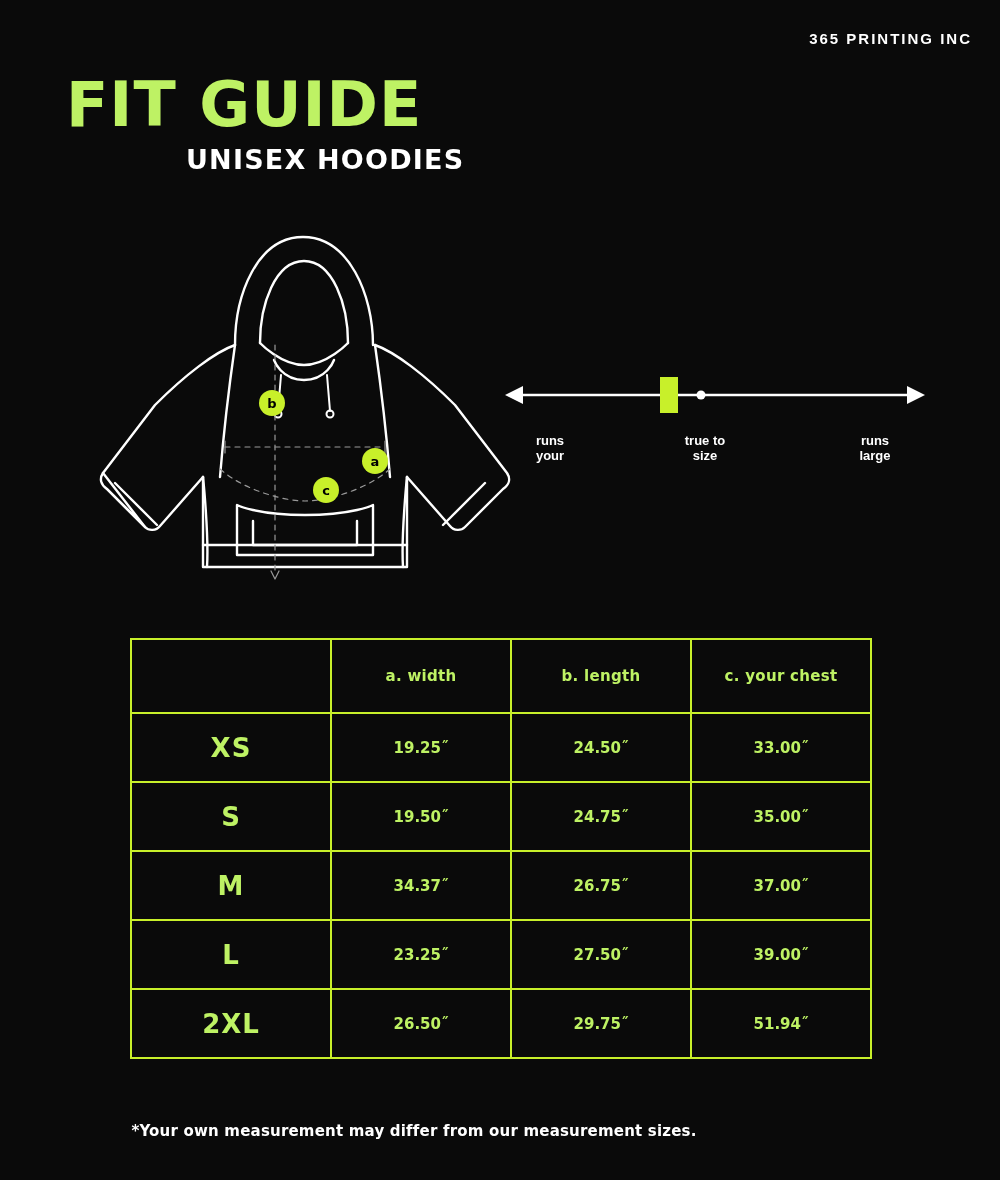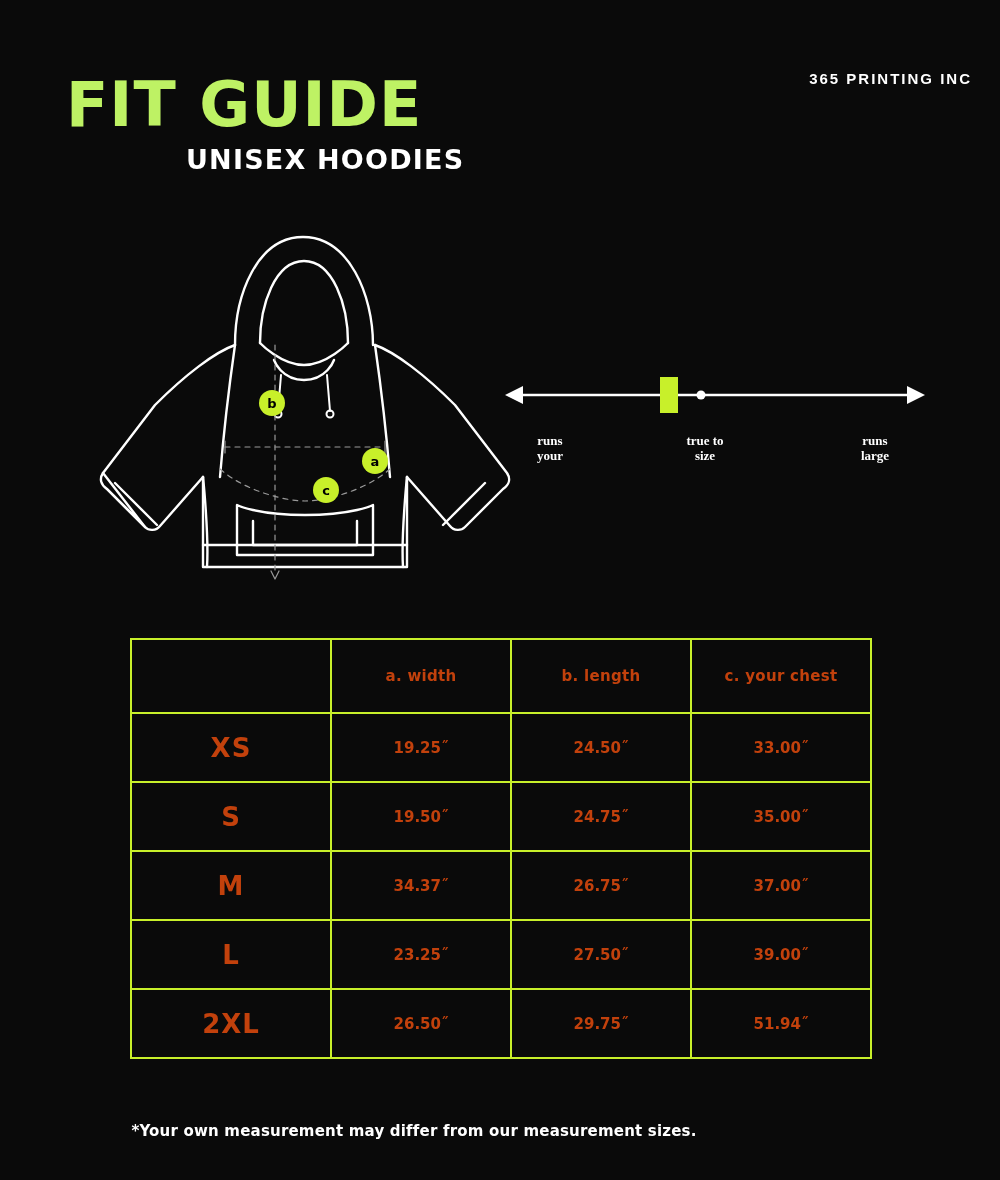--- a/index.html
+++ b/index.html
@@ -23,21 +23,20 @@
 
   
   .brand {
     position: absolute;
     top: 30px;
     right: 28px;
     font-size: 15px;
     font-weight: bold;
     letter-spacing: 2.0px;
     color: #ffffff;
-    margin-top: 40px;
   }
   .title {
     position: absolute;
     left: 66px;
     top: 68px;
     font-size: 62px;
     font-weight: bold;
     letter-spacing: 1px;
     color: #bef264;
     font-family: "DejaVu Sans", sans-serif;
@@ -89,40 +88,40 @@
     width: 420px;
     height: 110px;
   }
   .scale-label {
     position: absolute;
     font-size: 13px;
     font-weight: bold;
     line-height: 15px;
     text-align: center;
     color: #ffffff;
-    font-family: Liberation Serif, serif;
+    font-family: Liberation Sans, sans-serif;
   }
   .lbl-small { left: 5px;  top: 68px; width: 80px; }
   .lbl-true  { left: 145px; top: 68px; width: 110px; }
   .lbl-large { left: 330px; top: 68px; width: 80px; }
 
   
   table.sizechart {
     position: absolute;
     left: 130px;
     top: 638px;
     width: 740px;
     border-collapse: collapse;
     table-layout: fixed;
   }
   table.sizechart th,
   table.sizechart td {
     border: 2px solid #c8f02a;
     text-align: center;
-    color: #c2410c;
+    color: #bef264;
     font-family: "DejaVu Sans", sans-serif;
   }
   table.sizechart th {
     height: 70px;
     font-size: 15px;
     font-weight: bold;
     letter-spacing: .3px;
   }
   table.sizechart th.corner { border-color: #c8f02a; }
   table.sizechart td {

